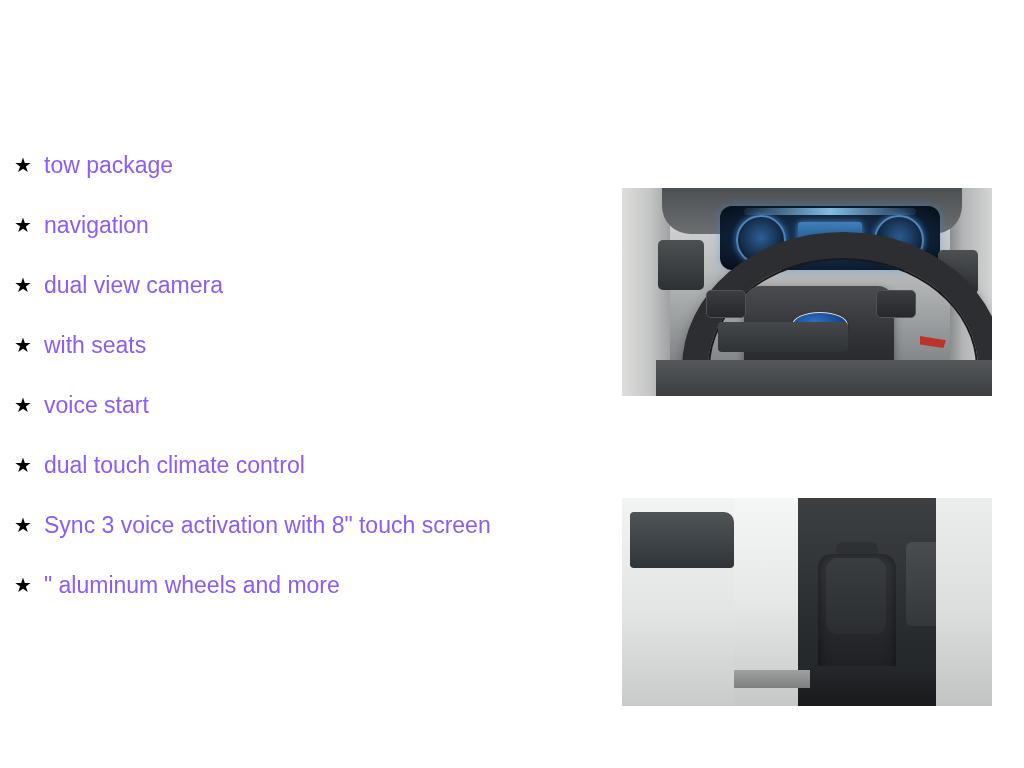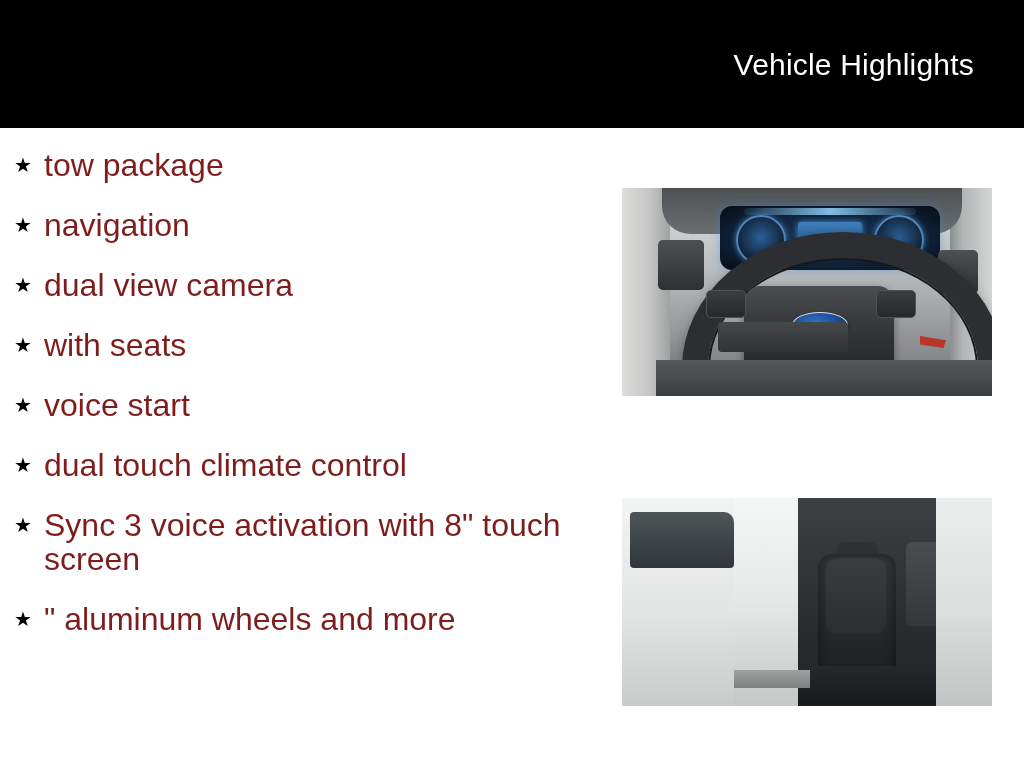--- a/index.html
+++ b/index.html
@@ -61,23 +61,23 @@
   .bullet-star {
     flex: 0 0 auto;
     width: 30px;
     font-size: 20px;
     line-height: 34px;
     text-align: left;
     color: #000000;
   }
   .bullet-text {
     flex: 1 1 auto;
-    font-size: 32px;
+    font-size: 23px;
     line-height: 34px;
-    color: #7f1d1d;
+    color: #8b5cf6;
   }
 
   
   .photo {
     position: absolute;
     overflow: hidden;
     background: #c9cbcc;
   }
   .photo-dash {
     left: 622px;
@@ -306,23 +306,20 @@
     left: 112px; bottom: 18px;
     width: 76px; height: 18px;
     background: linear-gradient(180deg, #9fa1a1 0%, #7d8080 100%);
   }
 </style>
 </head>
 <body>
 
 <div class="slide">
 
-  <div class="header-bar">
-    <div class="header-title">Vehicle Highlights</div>
-  </div>
 
   <div class="bullet-list">
 
     <div class="bullet-item">
       <span class="bullet-star">★</span>
       <span class="bullet-text">tow package</span>
     </div>
 
     <div class="bullet-item">
       <span class="bullet-star">★</span>

